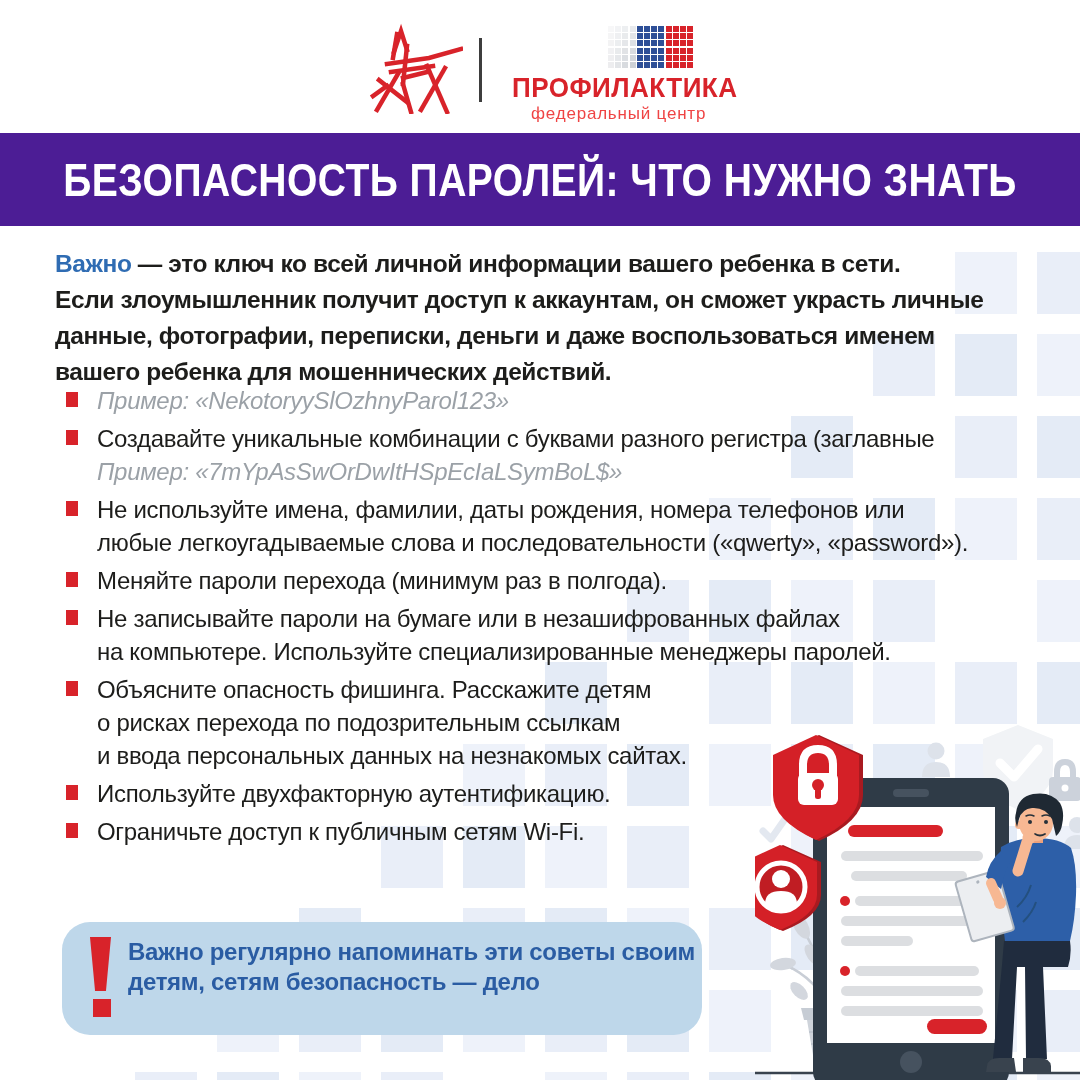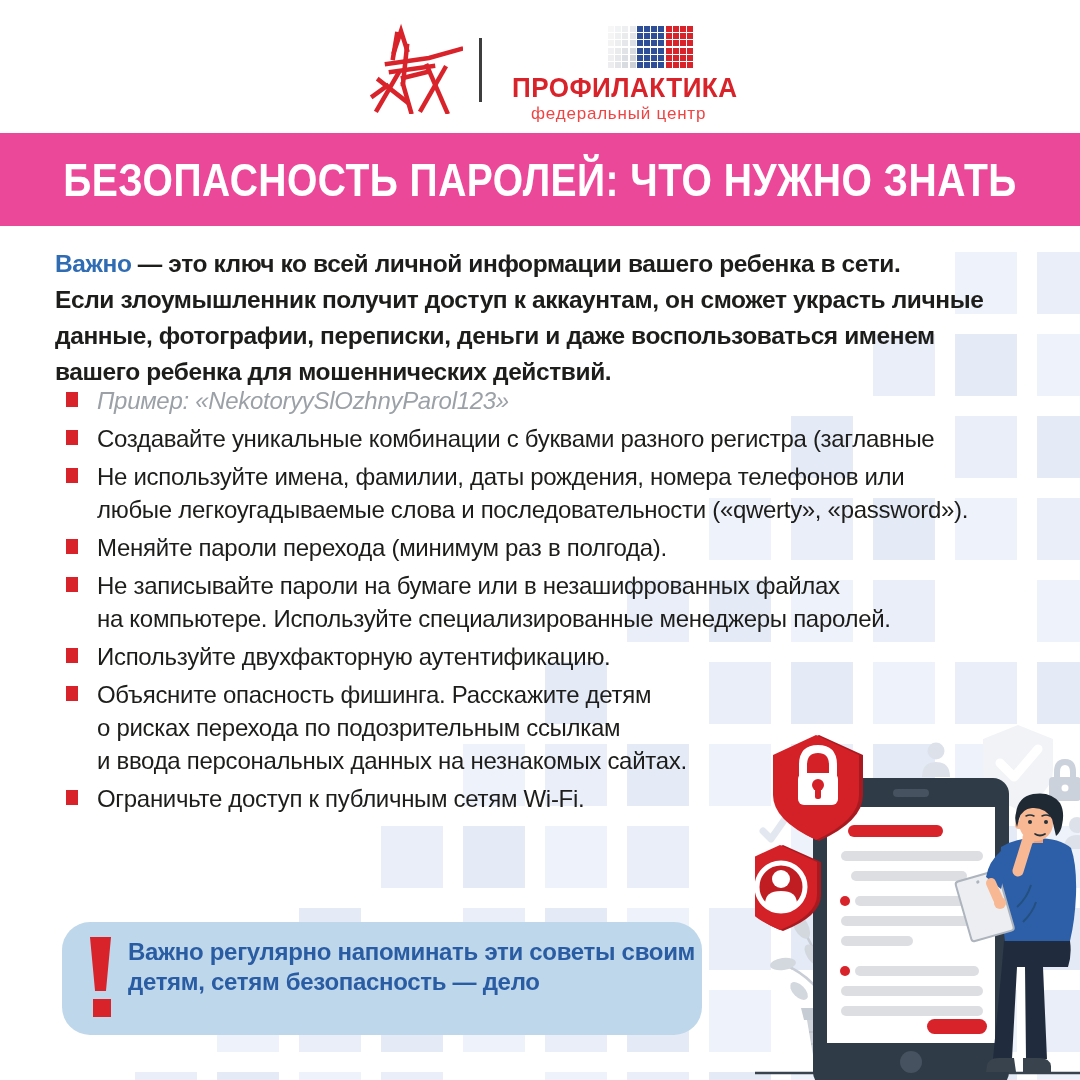--- a/index.html
+++ b/index.html
@@ -11,21 +11,21 @@
   
   .header{position:absolute;top:0;left:0;width:1080px;height:133px;background:#fff;z-index:3;}
   .brand-mark{position:absolute;left:363px;top:22px;width:100px;height:92px;}
   .brand-divider{position:absolute;left:479px;top:38px;width:3px;height:64px;background:#3d3d3d;}
   .brand-flag{position:absolute;left:608px;top:26px;display:grid;grid-template-columns:repeat(12,6px);grid-auto-rows:6px;gap:1.2px;}
   .brand-flag div{width:6px;height:6px;}
   .brand-title{position:absolute;left:512px;top:72px;font-size:28px;font-weight:bold;color:#d8232a;
                letter-spacing:.5px;transform:scaleX(.93);transform-origin:left;white-space:nowrap;}
   .brand-subtitle{position:absolute;left:531px;top:104px;font-size:17px;color:#ef4444;letter-spacing:.8px;white-space:nowrap;}
   
-  .banner{position:absolute;top:133px;left:0;width:1080px;height:93px;background:#ec4899;z-index:3;
+  .banner{position:absolute;top:133px;left:0;width:1080px;height:93px;background:#4c1d95;z-index:3;
           display:flex;align-items:center;justify-content:center;}
   .banner-title{font-size:46px;font-weight:bold;color:#ffffff;white-space:nowrap;letter-spacing:.5px;
                 transform:scaleX(.85);}
   
   .intro{position:absolute;left:55px;top:246px;z-index:3;font-weight:bold;font-size:24.5px;line-height:36px;letter-spacing:-.4px;}
   .intro .lead{color:#2f6cb3;}
   .line{white-space:nowrap;}
   
   .tips{position:absolute;left:66px;top:384px;z-index:3;}
   .tip{position:relative;padding-left:31px;font-size:24px;line-height:33px;letter-spacing:-.3px;margin-bottom:5px;}
@@ -225,44 +225,45 @@
   </div>
 
   <div class="tips">
     <div class="tip">
       <span class="bullet"></span>
       <div class="line example">Пример: «NekotoryySlOzhnyParol123»</div>
     </div>
     <div class="tip">
       <span class="bullet"></span>
       <div class="line">Создавайте уникальные комбинации с буквами разного регистра (заглавные</div>
+      <div class="line example">Пример: «7mYpAsSwOrDwItHSpEcIaLSymBoL$»</div>
     </div>
     <div class="tip">
       <span class="bullet"></span>
       <div class="line">Не используйте имена, фамилии, даты рождения, номера телефонов или</div>
       <div class="line">любые легкоугадываемые слова и последовательности («qwerty», «password»).</div>
     </div>
     <div class="tip">
       <span class="bullet"></span>
       <div class="line">Меняйте пароли перехода (минимум раз в полгода).</div>
     </div>
     <div class="tip">
       <span class="bullet"></span>
       <div class="line">Не записывайте пароли на бумаге или в незашифрованных файлах</div>
       <div class="line">на компьютере. Используйте специализированные менеджеры паролей.</div>
-    </div>
-    <div class="tip">
-      <span class="bullet"></span>
-      <div class="line">Используйте двухфакторную аутентификацию.</div>
     </div>
     <div class="tip">
       <span class="bullet"></span>
       <div class="line">Объясните опасность фишинга. Расскажите детям</div>
       <div class="line">о рисках перехода по подозрительным ссылкам</div>
       <div class="line">и ввода персональных данных на незнакомых сайтах.</div>
+    </div>
+    <div class="tip">
+      <span class="bullet"></span>
+      <div class="line">Используйте двухфакторную аутентификацию.</div>
     </div>
     <div class="tip">
       <span class="bullet"></span>
       <div class="line">Ограничьте доступ к публичным сетям Wi-Fi.</div>
     </div>
   </div>
 
   <div class="callout">
     <div class="exc-bar"></div>
     <div class="exc-dot"></div>

